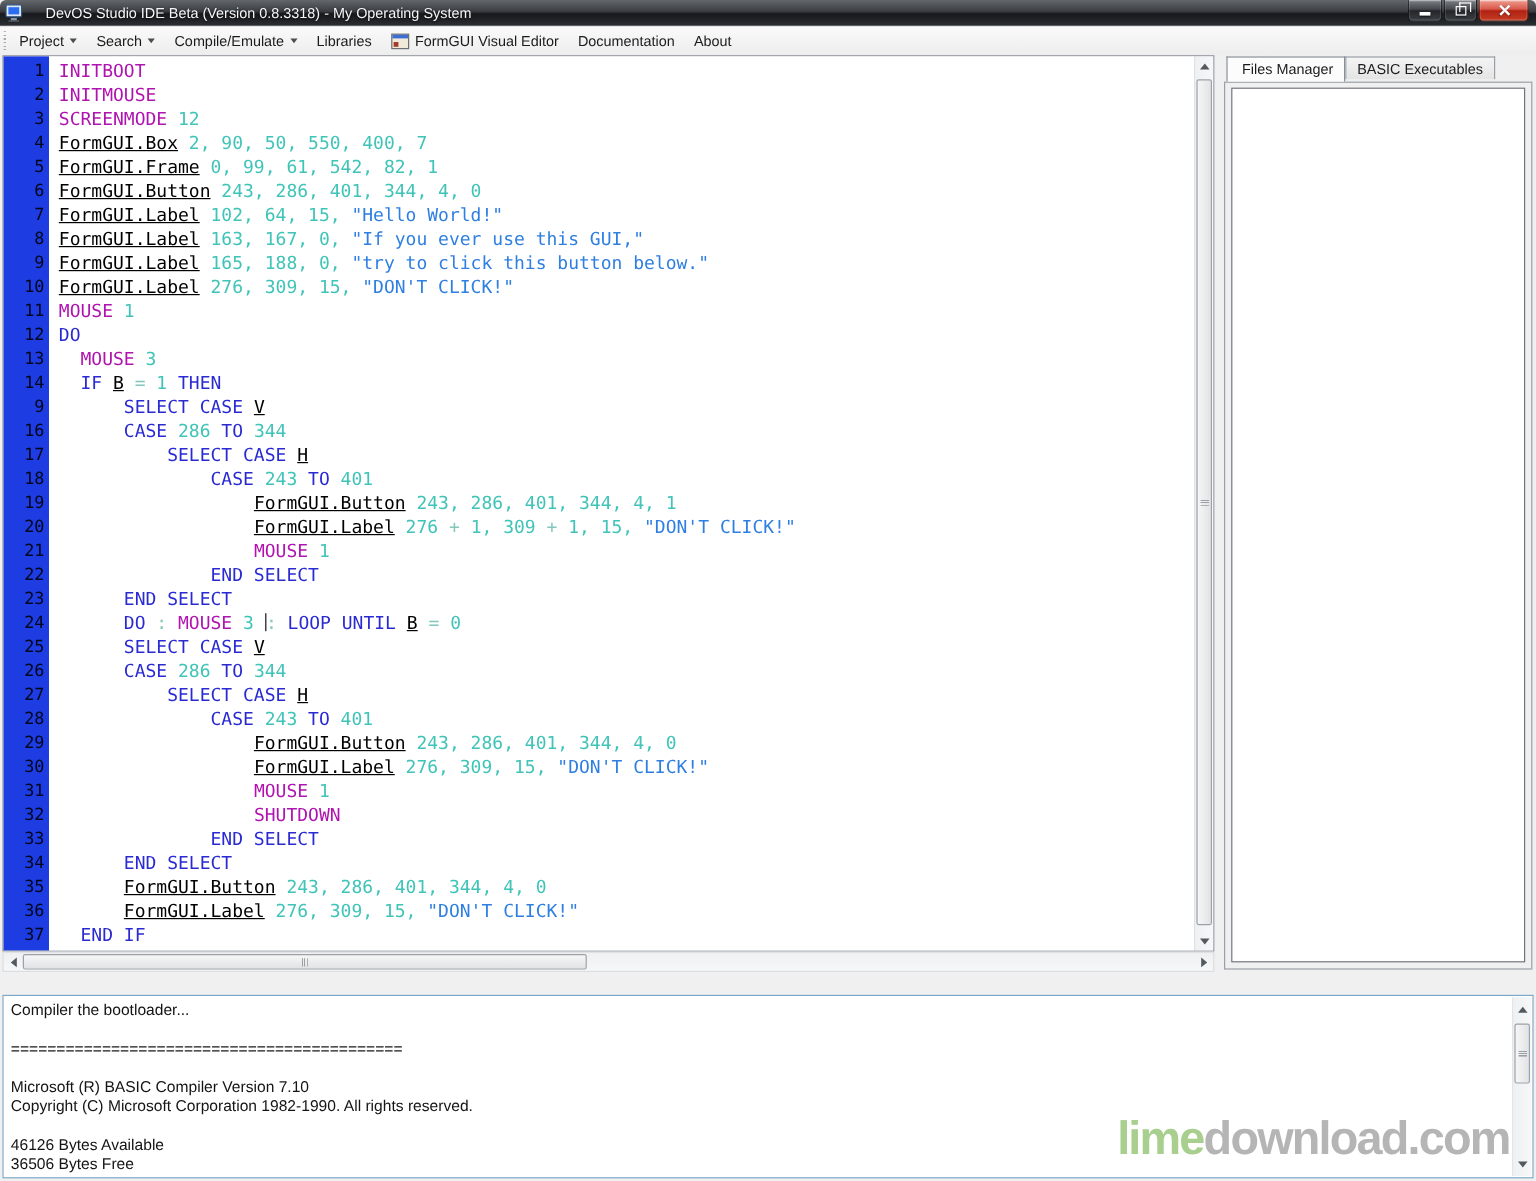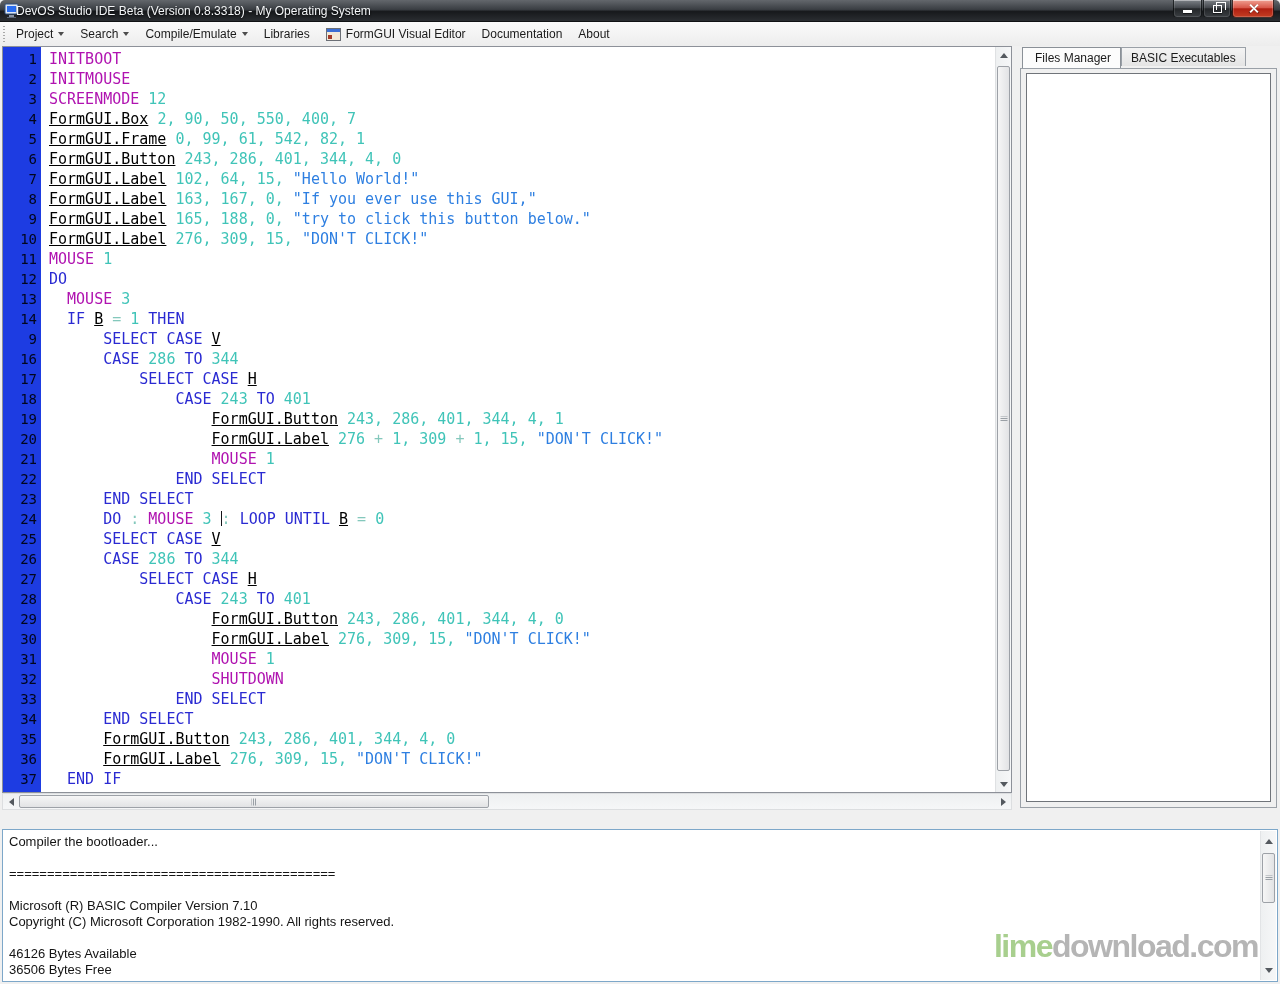--- a/index.html
+++ b/index.html
@@ -5,21 +5,21 @@
   * { margin:0; padding:0; box-sizing:border-box; }
   html,body { width:1280px; height:984px; overflow:hidden; }
   body { font-family:"Liberation Sans", sans-serif; background:#f0f0f0; position:relative; }
   .app { position:absolute; inset:0; background:#f0f0f0; }
 
   
   .titlebar { position:absolute; left:0; top:0; width:1280px; height:22px;
     background:linear-gradient(#63676c, #3a3e43 45%, #17191c 55%, #2a2d31);
     border-bottom:1px solid #101214; border-radius:5px 5px 0 0; }
   .app-icon { position:absolute; left:4px; top:3px; width:16px; height:16px; }
-  .title-text { position:absolute; left:16px; top:0; height:24px; line-height:22px;
+  .title-text { position:absolute; left:38px; top:0; height:24px; line-height:22px;
     color:#f4f6f8; font-size:12px; text-shadow:0 1px 2px rgba(0,0,0,.8); white-space:nowrap; }
   .winbtns { position:absolute; right:6px; top:0; display:flex; }
   .wbtn { height:18px; border:1px solid rgba(10,12,14,.75); border-top:none;
     border-radius:0 0 4px 4px; margin-left:1px;
     background:linear-gradient(#7d8288, #44484d 45%, #232629 52%, #3a3e42);
     box-shadow:inset 0 1px 0 rgba(255,255,255,.35), inset 0 0 0 1px rgba(255,255,255,.12);
     display:flex; align-items:center; justify-content:center; cursor:default; }
   .wbtn.min { width:29px; } .wbtn.max { width:28px; } .wbtn.close { width:42px;
     background:linear-gradient(#f0a092, #d8584a 45%, #b02012 52%, #c43d23);
     box-shadow:inset 0 1px 0 rgba(255,255,255,.45), inset 0 0 0 1px rgba(255,255,255,.18); }
@@ -100,21 +100,21 @@
   .logbox { position:absolute; left:2px; top:829px; width:1276px; height:153px; background:#fff;
     border:1px solid var(--c-log_border); }
   .log-content { position:absolute; left:6px; top:4px; right:20px; bottom:2px; overflow:hidden;
     font-size:13px; line-height:16px; color:#141414; }
   .log-line { height:16px; white-space:pre; }
   .log-scroll { position:absolute; right:1px; top:1px; bottom:1px; width:16px; z-index:3;
     background:linear-gradient(to right,#eef0f1,#f6f7f8); border-left:1px solid #e2e4e6; }
 
   
   .watermark { position:absolute; right:22px; top:928px; z-index:1; font-weight:bold;
-    font-size:32px; letter-spacing:-1.5px; white-space:nowrap; }
+    font-size:39px; letter-spacing:-1.5px; white-space:nowrap; }
   .wm-lime { color:var(--c-wm_lime); } .wm-gray { color:var(--c-wm_gray); }
 </style>
 </head>
 <body>
 
 <div class="app">
 
   <div class="titlebar">
     <svg class="app-icon" viewBox="0 0 16 16">
       <rect x="1" y="1" width="13" height="10" rx="1" fill="#dfe7f2" stroke="#30507e"></rect>

